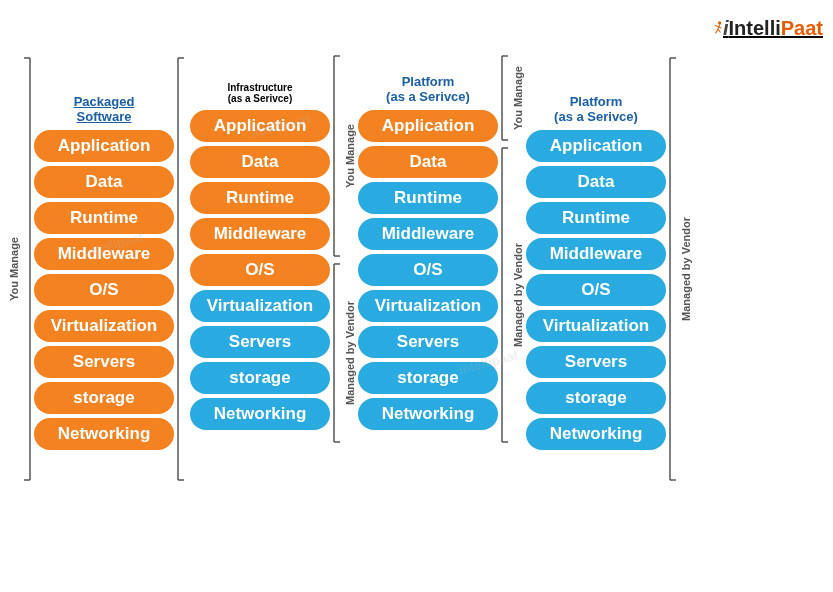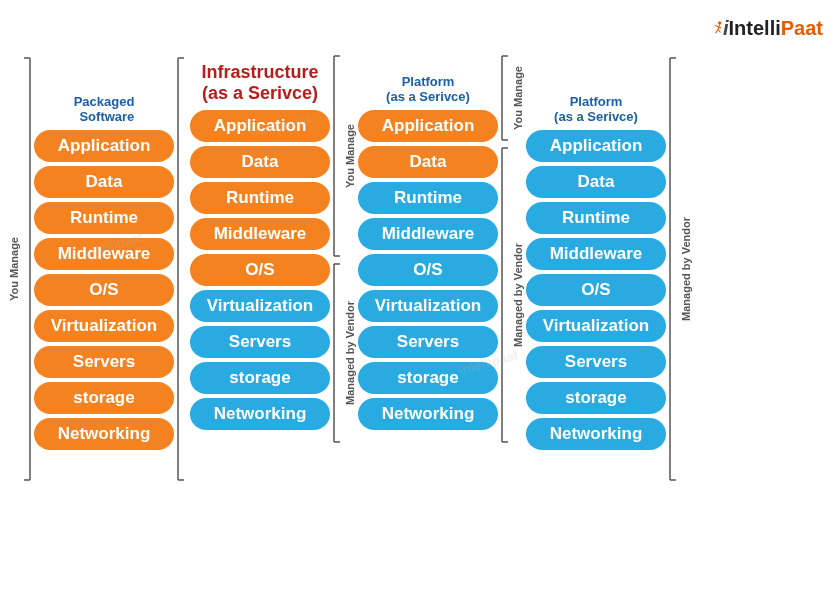--- a/index.html
+++ b/index.html
@@ -32,20 +32,21 @@
       display: flex;
       align-items: center;
       gap: 2px;
     }
     .logo-img {
       width: 110px;
       height: 36px;
       display: flex;
       align-items: center;
       justify-content: flex-end;
+      text-decoration: underline;
     }
     .logo-text {
       font-size: 20px;
       font-weight: bold;
       line-height: 1;
     }
     .logo-text .i-part { color: #444; font-style: italic; }
     .logo-text .intelli { color: #222; }
     .logo-text .paat { color: #e85c00; font-weight: 900; }
 
@@ -81,21 +82,21 @@
     <div style="display:flex; flex-direction:row; align-items:center; margin-right:2px;">
       <span style="writing-mode:vertical-rl; transform:rotate(180deg); font-size:11px; font-weight:bold; color:#555; white-space:nowrap;">You Manage</span>
       <svg width="12" height="430">
         <line x1="10" y1="4" x2="10" y2="426" stroke="#555" stroke-width="1.5"></line>
         <line x1="10" y1="4" x2="4" y2="4" stroke="#555" stroke-width="1.5"></line>
         <line x1="10" y1="426" x2="4" y2="426" stroke="#555" stroke-width="1.5"></line>
       </svg>
     </div>
 
     <div style="display:flex; flex-direction:column; align-items:center;">
-      <div style="text-align:right; font-size:13px; font-weight:bold; color:#1a5fa8; margin-bottom:6px; height:36px; display:flex; align-items:flex-end; justify-content:center;">Packaged<br>Software</div>
+      <div style="text-align:center; font-size:13px; font-weight:bold; color:#1a5fa8; margin-bottom:6px; height:36px; display:flex; align-items:flex-end; justify-content:center;text-decoration:underline;">Packaged<br>Software</div>
       <div style="display:flex; flex-direction:column; gap:4px;">
         <div class="item-box item-orange">Application</div>
         <div class="item-box item-orange">Data</div>
         <div class="item-box item-orange">Runtime</div>
         <div class="item-box item-orange">Middleware</div>
         <div class="item-box item-orange">O/S</div>
         <div class="item-box item-orange">Virtualization</div>
         <div class="item-box item-orange">Servers</div>
         <div class="item-box item-orange">storage</div>
         <div class="item-box item-orange">Networking</div>
@@ -106,21 +107,21 @@
   <div style="display:flex; flex-direction:row; align-items:center; margin: 0 2px;">
     <svg width="12" height="430">
       <line x1="2" y1="4" x2="2" y2="426" stroke="#555" stroke-width="1.5"></line>
       <line x1="2" y1="4" x2="8" y2="4" stroke="#555" stroke-width="1.5"></line>
       <line x1="2" y1="426" x2="8" y2="426" stroke="#555" stroke-width="1.5"></line>
     </svg>
   </div>
 
   <div style="display:flex; flex-direction:row; align-items:center;">
     <div style="display:flex; flex-direction:column; align-items:center;">
-      <div style="text-align:center; font-size:18px; font-weight:bold; color:#b91c1c; margin-bottom:6px; height:36px; display:flex; align-items:flex-end; justify-content:center;">Infrastructure<br>(as a Serivce)</div>
+      <div style="text-align:center; font-size:10px; font-weight:bold; color:#000000; margin-bottom:6px; height:36px; display:flex; align-items:flex-end; justify-content:center;">Infrastructure<br>(as a Serivce)</div>
       <div style="display:flex; flex-direction:column; gap:4px;">
         <div class="item-box item-orange">Application</div>
         <div class="item-box item-orange">Data</div>
         <div class="item-box item-orange">Runtime</div>
         <div class="item-box item-orange">Middleware</div>
         <div class="item-box item-orange">O/S</div>
         <div class="item-box item-blue">Virtualization</div>
         <div class="item-box item-blue">Servers</div>
         <div class="item-box item-blue">storage</div>
         <div class="item-box item-blue">Networking</div>

